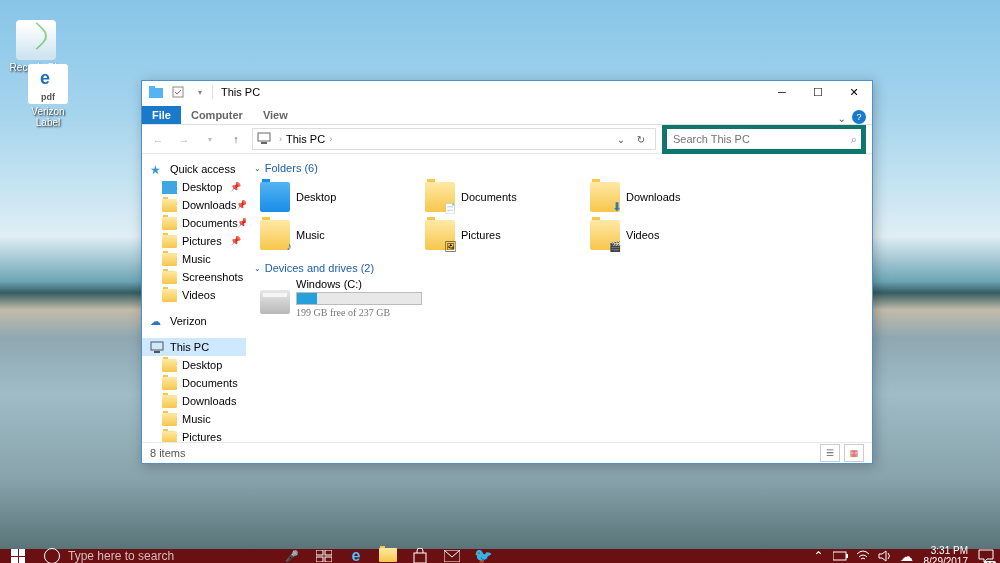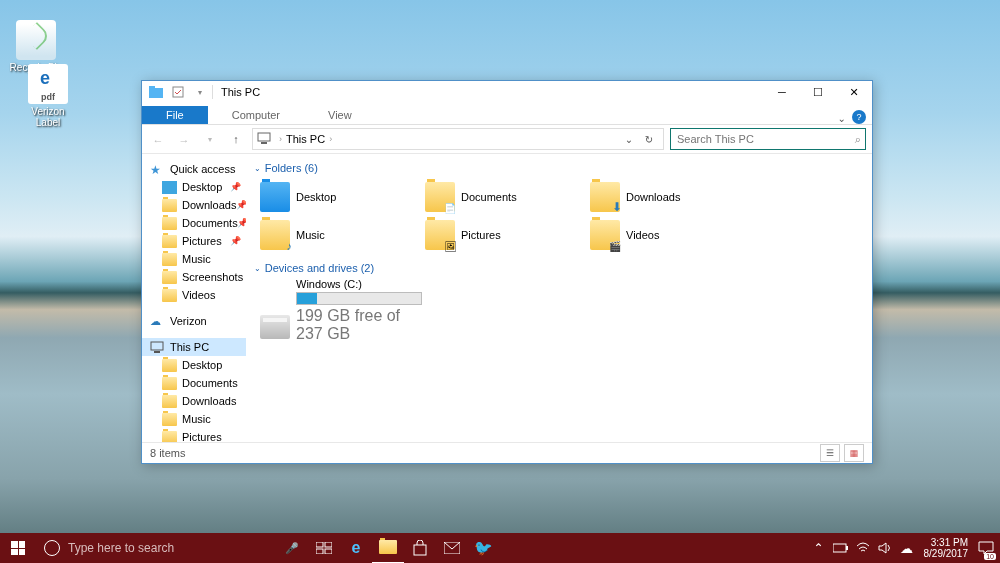--- a/index.html
+++ b/index.html
@@ -12,35 +12,35 @@
 .pdf{background:#fff;border-radius:3px;position:relative;}
 .pdf::before{content:"e";position:absolute;top:4px;left:12px;font-size:18px;color:#1b6fbb;font-weight:bold;}
 .pdf::after{content:"pdf";position:absolute;bottom:2px;left:0;right:0;font-size:9px;font-weight:bold;color:#555;text-align:center;}
 .win{position:absolute;left:141px;top:80px;width:730px;height:382px;background:#fff;border:1px solid #5090c8;box-shadow:2px 2px 12px rgba(0,0,0,.25);display:flex;flex-direction:column;}
 .titlebar{height:22px;display:flex;align-items:center;background:#fff;}
 .ti{width:16px;height:16px;margin-left:6px;display:flex;align-items:center;justify-content:center;}
 .ttxt{margin-left:4px;font-size:11px;}
 .wbtns{margin-left:auto;display:flex;}
 .wbtn{width:36px;height:22px;display:flex;align-items:center;justify-content:center;font-size:11px;cursor:pointer;}
 .ribbon{height:21px;display:flex;align-items:flex-end;border-bottom:1px solid #e0e0e0;position:relative;}
-.rtab{padding:3px 24px;font-size:11px;cursor:pointer;}
+.rtab{padding:3px 10px;font-size:11px;cursor:pointer;font-weight:bold;}
 .rtab.file{background:#1979ca;color:#fff;}
 .rtab.gray{color:#666;}
 .rchev{margin-left:auto;margin-right:6px;font-size:10px;cursor:pointer;color:#555;}
 .rhelp{width:14px;height:14px;border-radius:50%;background:#1979ca;color:#fff;font-size:9px;display:flex;align-items:center;justify-content:center;margin-right:6px;cursor:pointer;}
 .addr{height:28px;display:flex;align-items:center;border-bottom:1px solid #e8e8e8;padding:0 6px;gap:6px;}
 .nbtn{width:20px;height:20px;display:flex;align-items:center;justify-content:center;color:#bbb;cursor:pointer;font-size:11px;}
 .nbtn.en{color:#555;}
 .bcbox{flex:1;height:20px;border:1px solid #ddd;display:flex;align-items:center;padding:0 4px;}
 .bci{width:14px;height:14px;margin-right:4px;}
 .bct{font-size:11px;}
 .bca{color:#999;font-size:9px;margin:0 4px;}
 .bcref{margin-left:auto;display:flex;}
 .bcbtn{width:20px;height:20px;display:flex;align-items:center;justify-content:center;font-size:10px;color:#555;cursor:pointer;}
-.srch{width:186px;height:20px;border:1px solid #0f766e;display:flex;align-items:center;padding:0 4px;}
+.srch{width:186px;height:20px;border:5px solid #0f766e;display:flex;align-items:center;padding:0 4px;}
 .srch input{border:none;outline:none;flex:1;font-size:11px;font-family:inherit;}
 .srch .sic{font-size:11px;color:#888;cursor:pointer;}
 .body{flex:1;display:flex;min-height:0;}
 .nav{width:104px;overflow-y:auto;padding:6px 0;position:relative;}
 .nav::-webkit-scrollbar{width:12px;}
 .nav::-webkit-scrollbar-thumb{background:#c1c1c1;}
 .nav::-webkit-scrollbar-track{background:#f0f0f0;}
 .ni{display:flex;align-items:center;height:18px;padding-left:8px;font-size:11px;cursor:pointer;}
 .ni.l2{padding-left:20px;}
 .ni.sel{background:#cde8ff;}
@@ -60,28 +60,28 @@
 .bf::before{content:"";position:absolute;top:-3px;left:2px;width:8px;height:3px;background:#198de6;}
 .yf{background:linear-gradient(to bottom,#ffe9a6,#f7c64b);border-radius:2px;position:relative;}
 .yf::before{content:"";position:absolute;top:-3px;left:2px;width:8px;height:3px;background:#f7c64b;}
 .yf .ov{position:absolute;bottom:-2px;right:-2px;}
 .dv{width:165px;display:flex;align-items:flex-end;cursor:pointer;}
 .dv .dic{width:30px;height:24px;margin:4px 6px;flex-shrink:0;}
 .dv .dtx{font-size:11px;flex:1;}
 .dv .dn{margin-bottom:2px;}
 .dv .bar{width:124px;height:11px;border:1px solid #bcbcbc;background:#e8e8e8;margin-bottom:2px;}
 .dv .fill{height:100%;background:#26a0da;}
-.dv .sub{color:#777;font-size:16px;}
+.dv .sub{color:#777;font-size:10px;font-family:Liberation Serif, serif;}
 .drv{background:linear-gradient(to bottom,#e8e8e8,#b8b8b8);border-radius:2px;position:relative;}
 .drv::after{content:"";position:absolute;top:3px;left:3px;right:3px;height:4px;background:#f5f5f5;}
 .usb{background:linear-gradient(to bottom,#f0f0f0,#c0c0c0);border-radius:2px;}
 .status{height:20px;border-top:1px solid #e8e8e8;display:flex;align-items:center;padding:0 8px;font-size:11px;color:#555;}
 .vbtns{margin-left:auto;display:flex;gap:4px;}
 .vb{width:18px;height:16px;border:1px solid #ccc;cursor:pointer;display:flex;align-items:center;justify-content:center;font-size:9px;}
-.taskbar{position:absolute;bottom:0;left:0;right:0;height:30px;background:#6a1013;display:flex;align-items:center;color:#fff;}
+.taskbar{position:absolute;bottom:0;left:0;right:0;height:14px;background:#6a1013;display:flex;align-items:center;color:#fff;}
 .start{width:36px;height:30px;display:flex;align-items:center;justify-content:center;cursor:pointer;}
 .wlogo{width:14px;height:14px;display:grid;grid-template:1fr 1fr/1fr 1fr;gap:1px;}
 .wlogo div{background:#fff;}
 .sb{display:flex;align-items:center;height:30px;width:240px;cursor:text;}
 .sb .cir{width:14px;height:14px;border:1.5px solid #fff;border-radius:50%;margin:0 8px;}
 .sb .ph{color:#d8bcbc;font-size:12px;}
 .tb{width:32px;height:30px;display:flex;align-items:center;justify-content:center;cursor:pointer;font-size:14px;}
 .tb.act{border-bottom:2px solid #fff;}
 .tray{margin-left:auto;display:flex;align-items:center;height:30px;padding-right:2px;}
 .ti2{width:22px;height:30px;display:flex;align-items:center;justify-content:center;font-size:12px;cursor:pointer;}

